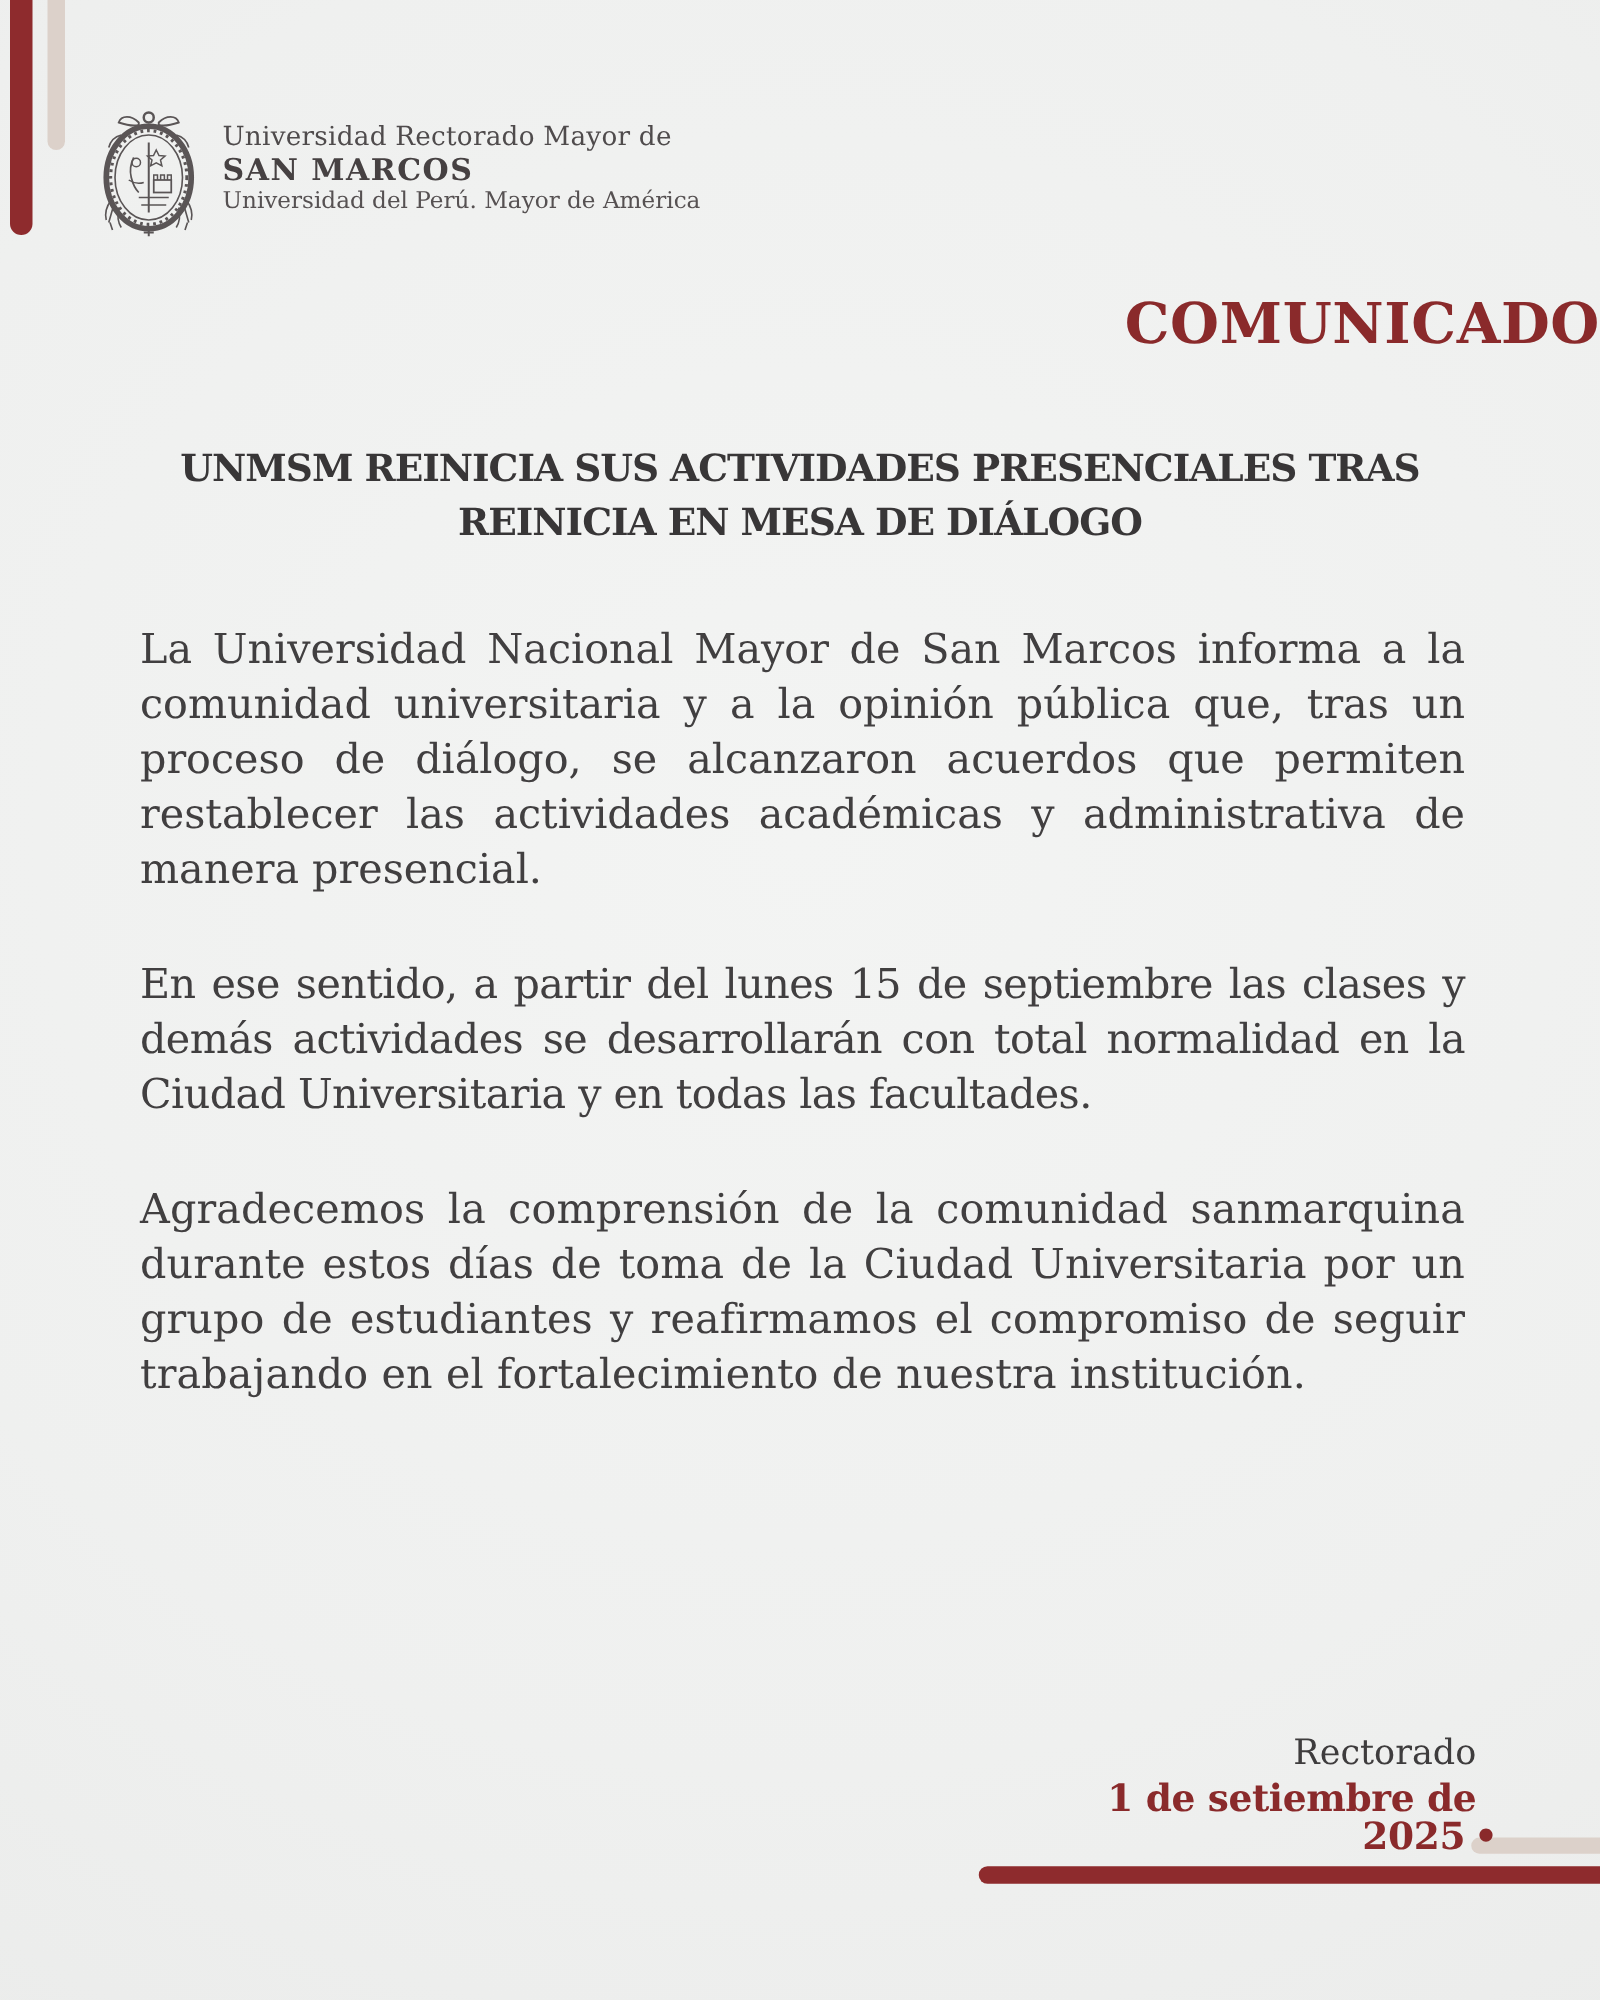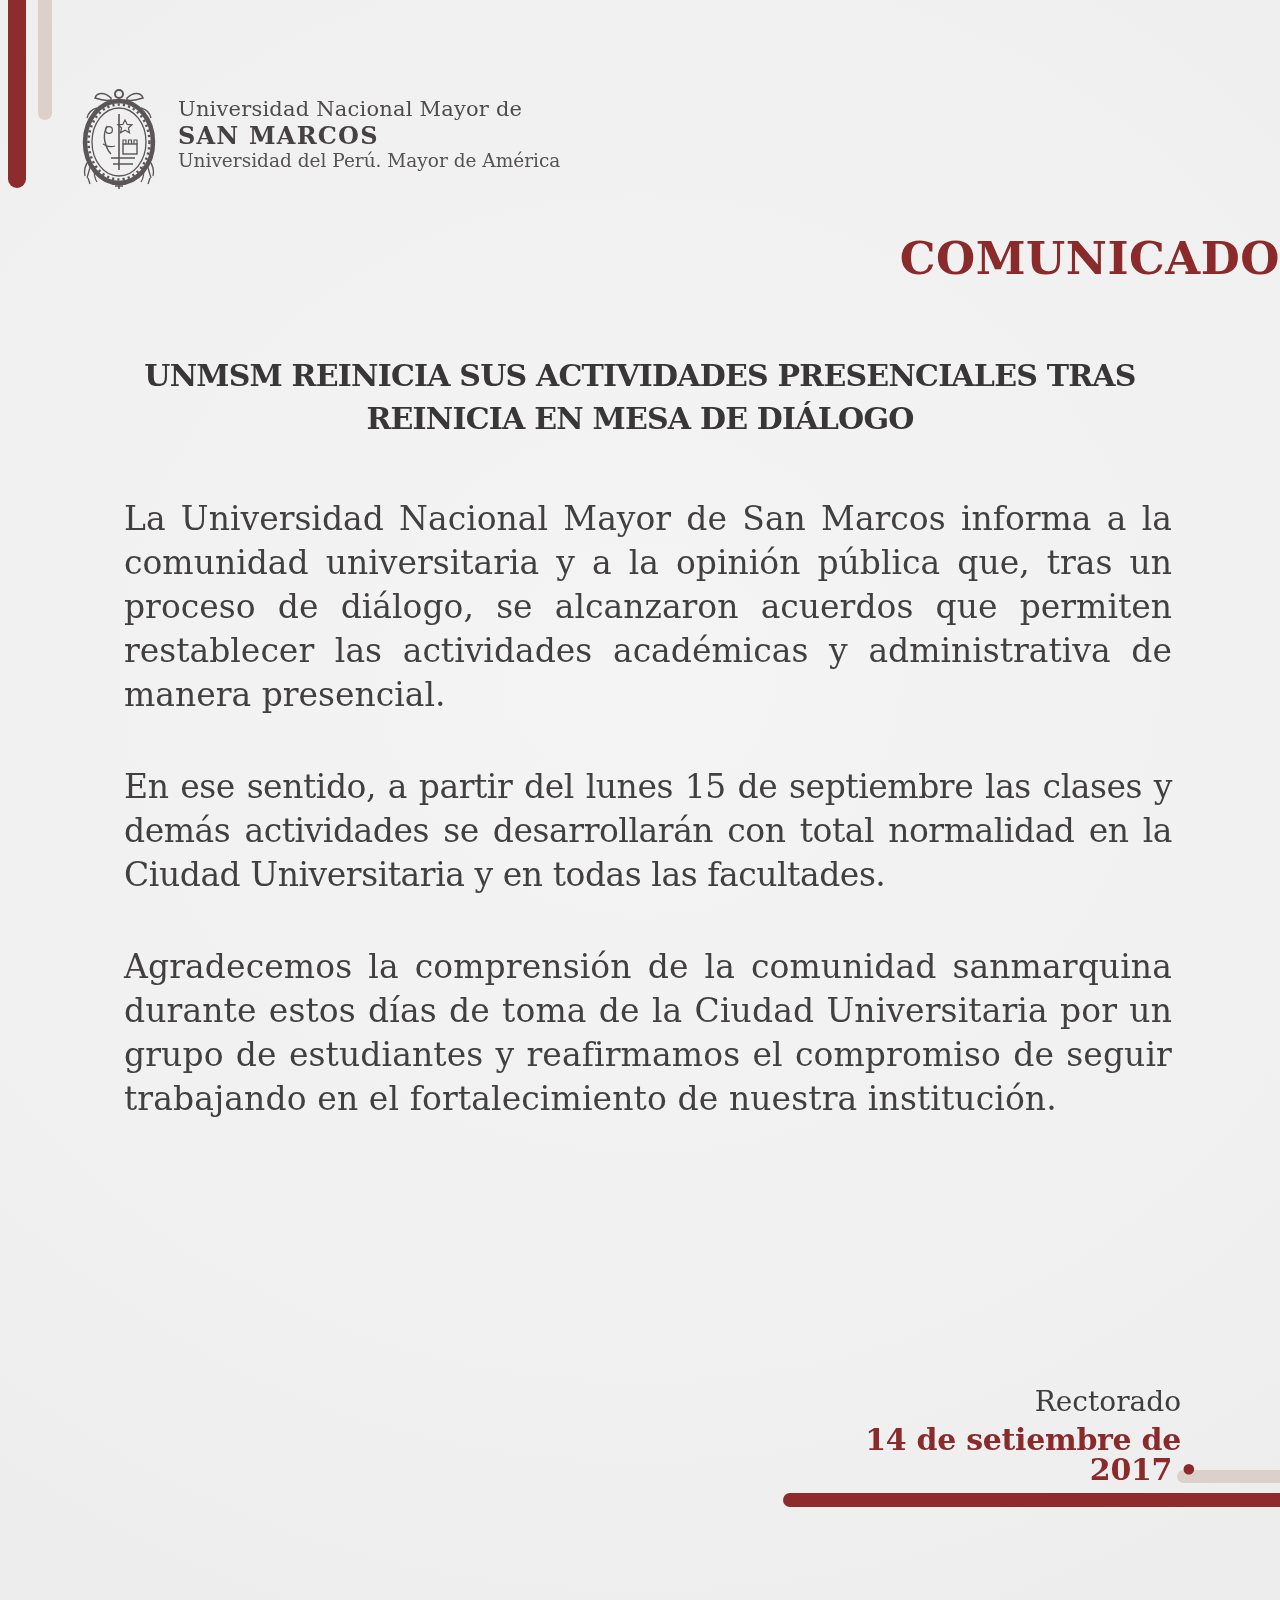--- a/index.html
+++ b/index.html
@@ -54,21 +54,21 @@
     font-size: 30px; line-height: 1.42; letter-spacing: -0.8px;
   }
   .subtitle div { white-space: nowrap; }
 
   
   .body-text {
     position: absolute; left: 108px; top: 497px; width: 1064px;
     font-size: 33px; line-height: 44px; color: #413f40;
     text-align: justify; hyphens: none;
   }
-  .body-text p { margin: 0 0 48px 16px; }
+  .body-text p { margin: 0 0 48px 4px; }
   .p2 { letter-spacing: -0.45px; }
   .p3 { letter-spacing: 0.1px; }
 
   
   .footer {
     position: absolute; right: 99px; top: 1388px; text-align: right; line-height: 1;
   }
   .footer-sig { font-size: 28px; color: #3e3c3d; }
   .footer-date {
     margin-top: 9px; font-size: 30px; font-weight: bold; color: #8a2a2b;
@@ -110,38 +110,38 @@
 
       <path d="M46 97 l0 6 M42 100 h8" stroke-width="1.6"></path>
 
       <path d="M16 74 q-6 8 -4 16 M18 78 l-4 14 M15 92 l2 6 M22 80 q-2 10 2 16" stroke-width="1.3"></path>
       <path d="M76 74 q6 8 4 16 M74 78 l4 14 M77 92 l-2 6 M70 80 q2 10 -2 16" stroke-width="1.3"></path>
       <path d="M24 22 q-8 2 -10 10 M68 22 q8 2 10 10" stroke-width="1.3"></path>
     </svg>
   </div>
 
   <div class="brand">
-    <div class="brand-line1">Universidad Nacional Mayor de</div>
+    <div class="brand-line1">Universidad Rectorado Mayor de</div>
     <div class="brand-name">SAN MARCOS</div>
     <div class="brand-line3">Universidad del Perú. Mayor de América</div>
   </div>
 
   <div class="title">COMUNICADO</div>
 
   <div class="subtitle">
     <div>UNMSM REINICIA SUS ACTIVIDADES PRESENCIALES TRAS</div>
     <div>REINICIA EN MESA DE DIÁLOGO</div>
   </div>
 
   <div class="body-text">
     <p class="p1">La Universidad Nacional Mayor de San Marcos informa a la comunidad universitaria y a la opinión pública que, tras un proceso de diálogo, se alcanzaron acuerdos que permiten restablecer las actividades académicas y administrativa de manera presencial.</p>
     <p class="p2">En ese sentido, a partir del lunes 15 de septiembre las clases y demás actividades se desarrollarán con total normalidad en la Ciudad Universitaria y en todas las facultades.</p>
     <p class="p3">Agradecemos la comprensión de la comunidad sanmarquina durante estos días de toma de la Ciudad Universitaria por un grupo de estudiantes y reafirmamos el compromiso de seguir trabajando en el fortalecimiento de nuestra institución.</p>
   </div>
 
   <div class="footer">
     <div class="footer-sig">Rectorado</div>
     <div class="footer-date">
-      <span>14 de setiembre de 2017</span><span class="dot">•</span>
+      <span>1 de setiembre de 2025</span><span class="dot">•</span>
     </div>
   </div>
 
 </div>
 
 </body></html>

